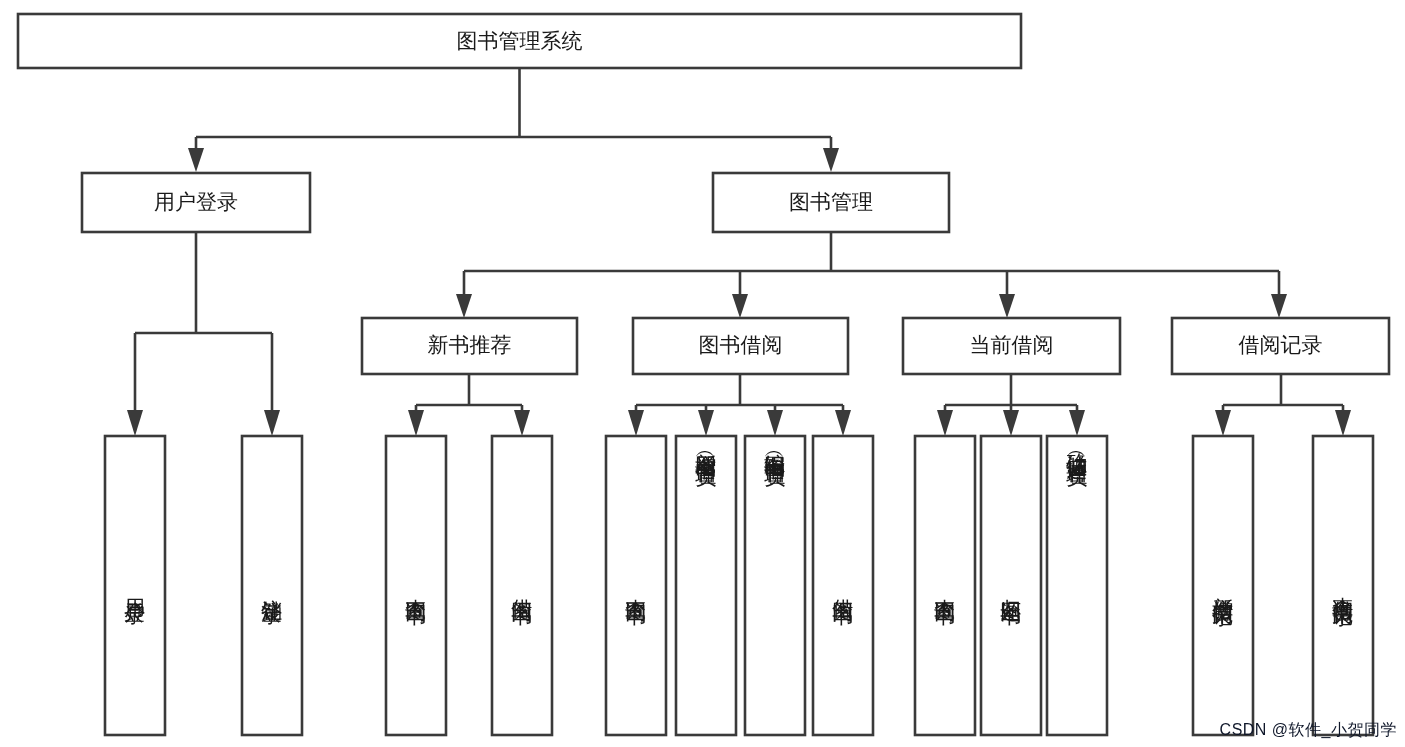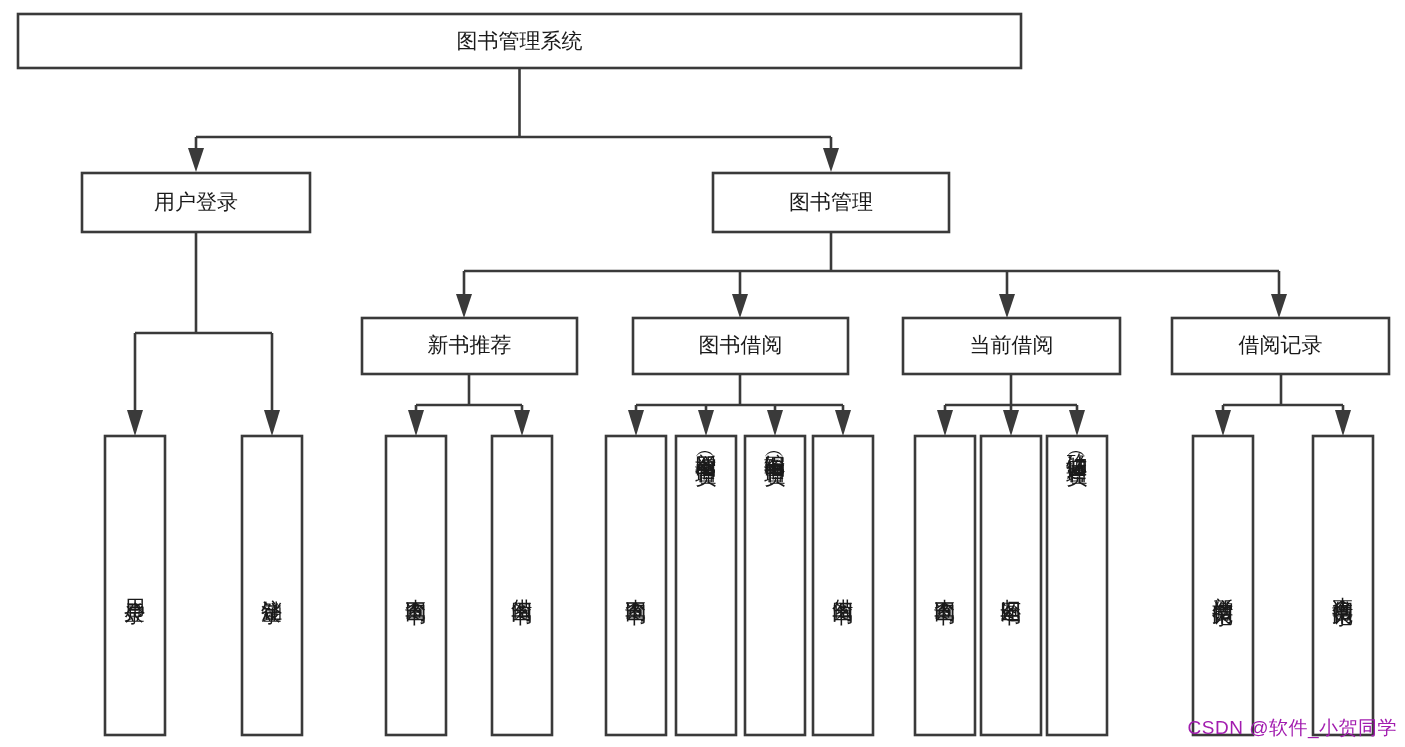--- a/index.html
+++ b/index.html
@@ -62,22 +62,22 @@
     line-height: 1.12;
     letter-spacing: 2px;
     color: #1a1a1a;
     white-space: nowrap;
   }
   .watermark {
     position: absolute;
     right: 8px;
     bottom: 6px;
     font-family: "Liberation Sans", "DejaVu Sans", sans-serif;
-    font-size: 19px;
-    color: #a21caf;
+    font-size: 16px;
+    color: #0f172a;
     letter-spacing: 0.5px;
     white-space: nowrap;
   }
 </style>
 </head>
 <body>
 
 <div id="diagram-root">
 
   <svg class="diagram-canvas" viewBox="0 0 1405 747" xmlns="http://www.w3.org/2000/svg">

